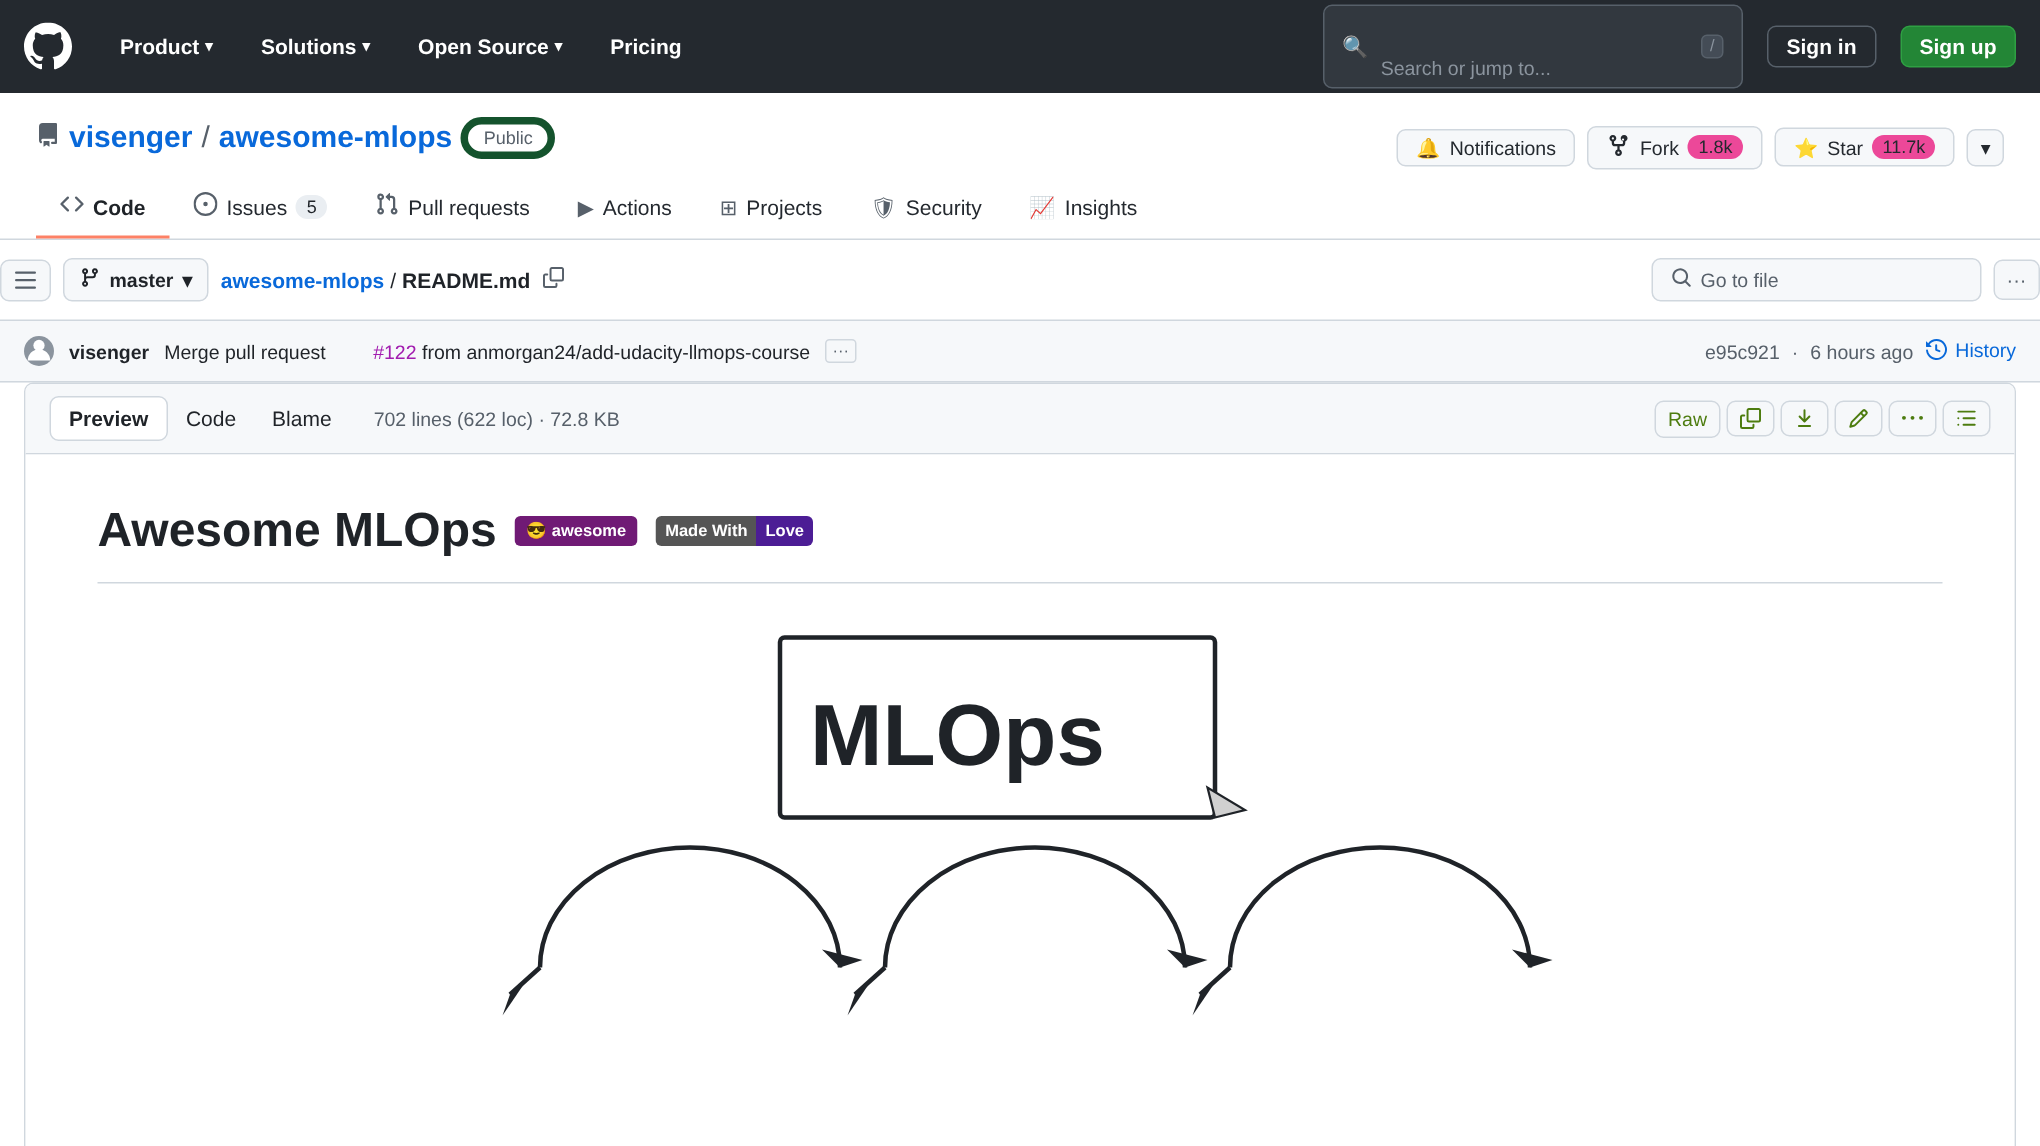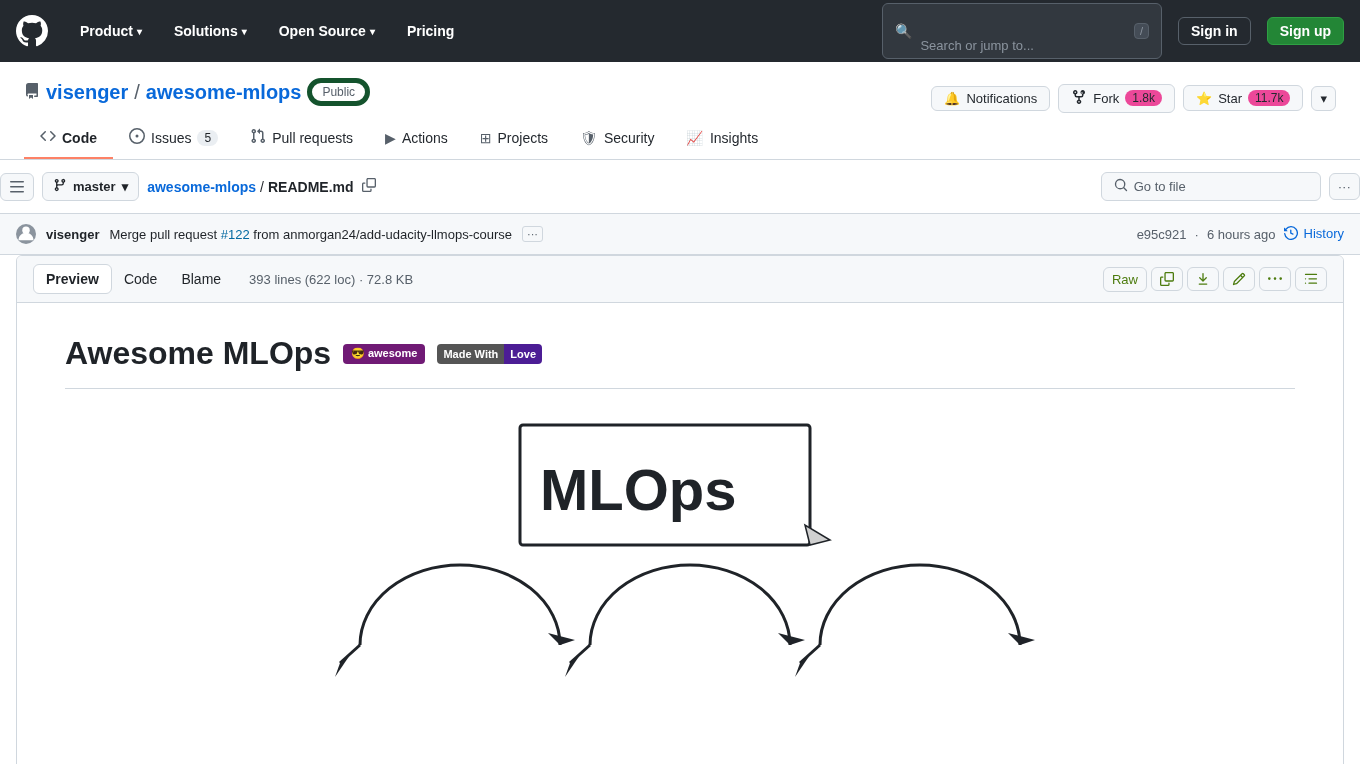--- a/index.html
+++ b/index.html
@@ -234,21 +234,21 @@
     }
     .commit-avatar {
       width: 20px; height: 20px;
       border-radius: 50%;
       background: #8b949e;
       display: flex; align-items: center; justify-content: center;
       overflow: hidden;
     }
     .commit-author { font-weight: 600; color: #1f2328; font-size: 13px; }
     .commit-message { color: #1f2328; font-size: 13px; }
-    .commit-link { color: #0369a1; text-decoration: none; }
+    .commit-link { color: #a21caf; text-decoration: none; margin-left: 28px; }
     .commit-expand { color: #57606a; font-size: 11px; cursor: pointer; border: 1px solid #d0d7de; border-radius: 3px; padding: 1px 4px; background: #f6f8fa; }
     .commit-meta { margin-left: auto; display: flex; align-items: center; gap: 8px; color: #57606a; font-size: 13px; }
     .history-btn {
       display: flex;
       align-items: flex-start;
       gap: 6px;
       color: #0969da;
       text-decoration: none;
       font-size: 13px;
       cursor: pointer;
@@ -586,21 +586,21 @@
       </a>
     </div>
   </div>
 
   <div class="file-view">
 
     <div class="file-toolbar">
       <button class="file-tab active">Preview</button>
       <button class="file-tab">Code</button>
       <button class="file-tab">Blame</button>
-      <span class="file-info">393 lines (622 loc) · 72.8 KB</span>
+      <span class="file-info">702 lines (622 loc) · 72.8 KB</span>
       <div class="file-actions">
         <button class="file-action-btn">Raw</button>
         <button class="file-action-btn" title="Copy raw content">
           <svg viewBox="0 0 16 16" width="14" height="14" fill="currentColor">
               <path fill-rule="evenodd" d="M0 6.75C0 5.784.784 5 1.75 5h1.5a.75.75 0 010 1.5h-1.5a.25.25 0 00-.25.25v7.5c0 .138.112.25.25.25h7.5a.25.25 0 00.25-.25v-1.5a.75.75 0 011.5 0v1.5A1.75 1.75 0 019.25 16h-7.5A1.75 1.75 0 010 14.25v-7.5z"></path>
               <path fill-rule="evenodd" d="M5 1.75C5 .784 5.784 0 6.75 0h7.5C15.216 0 16 .784 16 1.75v7.5A1.75 1.75 0 0114.25 11h-7.5A1.75 1.75 0 015 9.25v-7.5zm1.75-.25a.25.25 0 00-.25.25v7.5c0 .138.112.25.25.25h7.5a.25.25 0 00.25-.25v-7.5a.25.25 0 00-.25-.25h-7.5z"></path>
             </svg>
         </button>
         <button class="file-action-btn" title="Download raw file">
           <svg viewBox="0 0 16 16" width="14" height="14" fill="currentColor">

